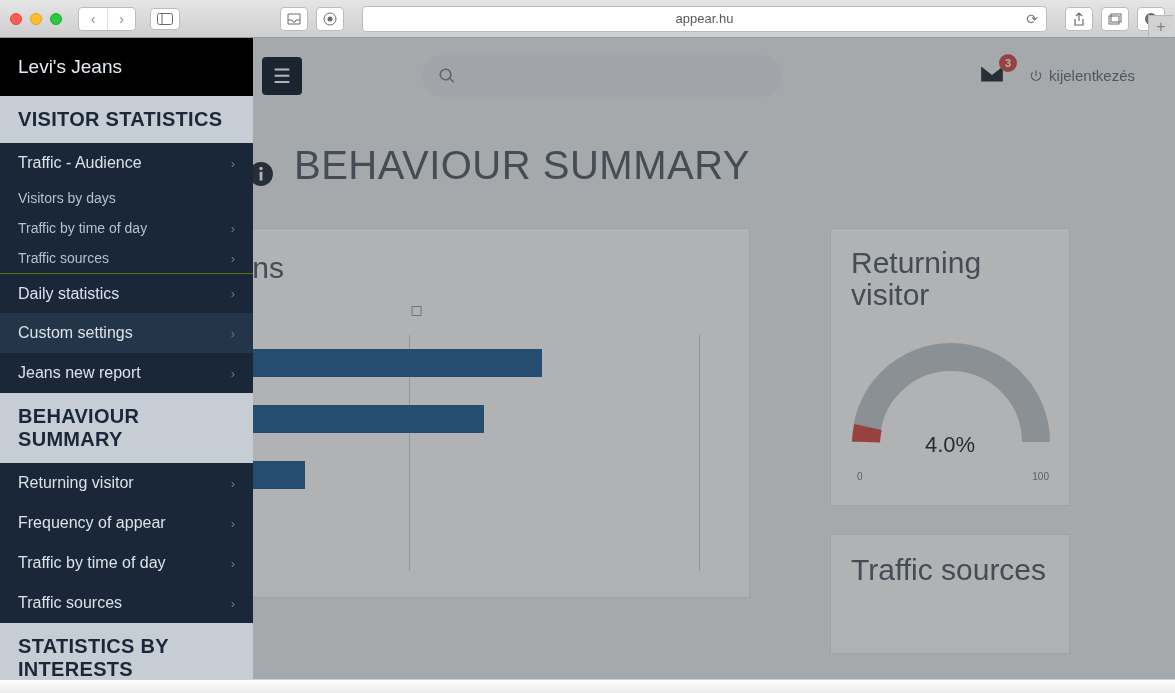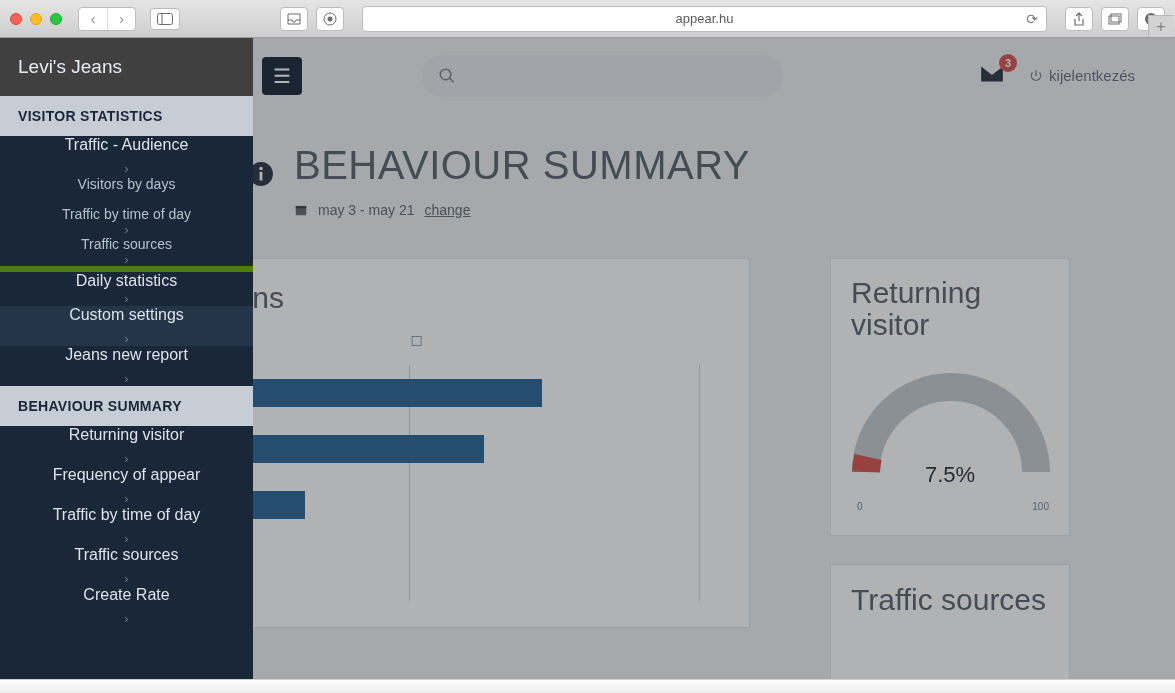--- a/index.html
+++ b/index.html
@@ -66,27 +66,27 @@
   .panel-return { width: 240px; height: 278px; padding: 18px 20px; position: relative; }
   .panel-return .panel-title { line-height: 1.05; }
   .gauge-wrap { margin-top: 22px; position: relative; height: 150px; }
   .gauge-pct { position:absolute; left:50%; top:100px; transform:translateX(-50%); font-size:22px; font-weight:500; color:#2c3038; }
   .gauge-min,.gauge-max { position:absolute; bottom:0; font-size:10px; color:#7e858c; }
   .gauge-min { left: 6px; } .gauge-max { right: 0; }
   .panel-sources { width: 240px; padding: 18px 20px; height: 120px; }
 
   
   .sidebar { position: absolute; left:0; top:0; bottom:0; width: 253px; background: #1a2739; color: #c7d0dc; overflow: hidden; z-index: 20; }
-  .brand { height: 58px; display:flex; align-items:center; padding-left: 18px; font-size: 19px; color:#e6ecf3; background: #404040; }
-  .sec-head { background: #c6cdd4; color: #1a2739; font-weight: 700; font-size: 14px; padding: 12px 18px; letter-spacing: 0.3px; }
-  .menu-item { display:flex; align-items:center; justify-content:space-between; padding: 0 18px; height: 40px; font-size: 16px; color:#dbe2ea;flex-direction:column; }
+  .brand { height: 58px; display:flex; align-items:center; padding-left: 18px; font-size: 19px; color:#e6ecf3; background: #000000; }
+  .sec-head { background: #c6cdd4; color: #1a2739; font-weight: 700; font-size: 20px; padding: 12px 18px; letter-spacing: 0.3px; }
+  .menu-item { display:flex; align-items:center; justify-content:space-between; padding: 0 18px; height: 40px; font-size: 16px; color:#dbe2ea; }
   .menu-item.sub { font-size: 14px; height: 30px; color:#b5c0cc; }
   .menu-item.hl { background:#243449; }
   .menu-item .chev { color:#6b7888; font-size: 13px; }
-  .menu-sep-top { border-top: 6px solid #4d7c0f; }
+  .menu-sep-top { border-top: 1px solid #4d7c0f; }
 
 </style>
 </head>
 <body>
 
 <div class="browser-chrome">
   <div class="traffic-lights">
     <div class="traffic-light tl-red"></div>
     <div class="traffic-light tl-yellow"></div>
     <div class="traffic-light tl-green"></div>
@@ -169,28 +169,20 @@
     </div>
 
     <div class="page-head-row">
       <svg class="info-icon" viewBox="0 0 24 24">
           <circle cx="12" cy="12" r="11" fill="#2c3542"></circle>
           <rect x="10.7" y="10" width="2.6" height="8" fill="#fff"></rect>
           <circle cx="12" cy="7" r="1.6" fill="#fff"></circle>
         </svg>
       <div>
         <div class="page-title">BEHAVIOUR SUMMARY</div>
-        <div class="date-row">
-          <svg class="cal-icon" viewBox="0 0 24 24">
-              <rect x="3" y="5" width="18" height="16" rx="2" fill="#626a73"></rect>
-              <rect x="3" y="5" width="18" height="4" fill="#3d444b"></rect>
-            </svg>
-          <span>may 3 - may 21</span>
-          <span class="change-link">change</span>
-        </div>
       </div>
     </div>
 
     <div class="panels">
       <div class="panel panel-freq">
         <div class="panel-title">cy of returns</div>
         <div class="panel-legend">
             <div class="legend-sw"></div>
             <span>&nbsp;</span>
           </div>
@@ -206,21 +198,21 @@
       </div>
 
       <div class="panel-right-col">
         <div class="panel panel-return">
           <div class="panel-title">Returning visitor</div>
           <div class="gauge-wrap">
             <svg width="200" height="120" viewBox="0 0 200 120">
               <path d="M 15 110 A 85 85 0 0 1 185 110" fill="none" stroke="#c6cbce" stroke-width="28"></path>
               <path d="M 15 110 A 85 85 0 0 1 17 95" fill="none" stroke="#d9534f" stroke-width="28"></path>
             </svg>
-            <div class="gauge-pct">7.5%</div>
+            <div class="gauge-pct">4.0%</div>
             <div class="gauge-min">0</div>
             <div class="gauge-max">100</div>
           </div>
         </div>
         <div class="panel panel-sources">
           <div class="panel-title">Traffic sources</div>
         </div>
       </div>
     </div>
   </div>
@@ -268,20 +260,21 @@
           <span class="chev">›</span>
         </div>
         <div class="menu-item">
           <span>Traffic by time of day</span>
           <span class="chev">›</span>
         </div>
         <div class="menu-item">
           <span>Traffic sources</span>
           <span class="chev">›</span>
         </div>
+        <div class="sec-head">STATISTICS BY INTERESTS</div>
         <div class="menu-item">
           <span>Create Rate</span>
           <span class="chev">›</span>
         </div>
       </div>
   </div>
 
 </div>
 
 <div class="bottom-bar"></div>

